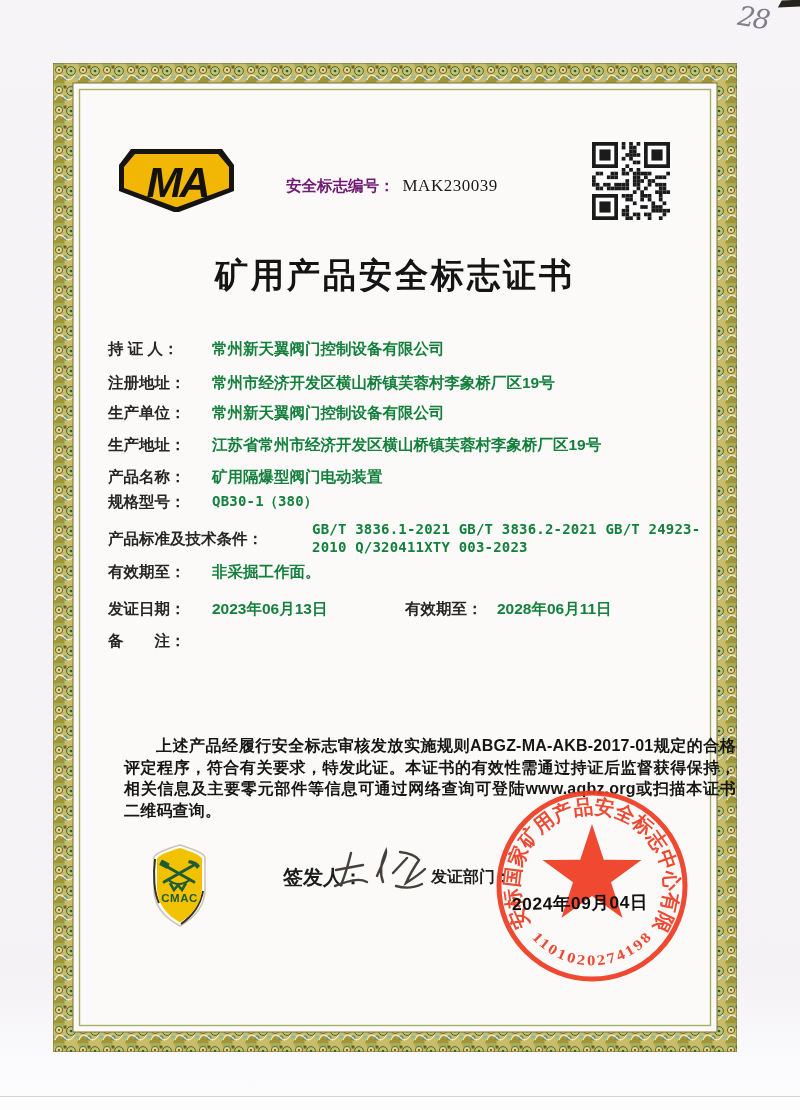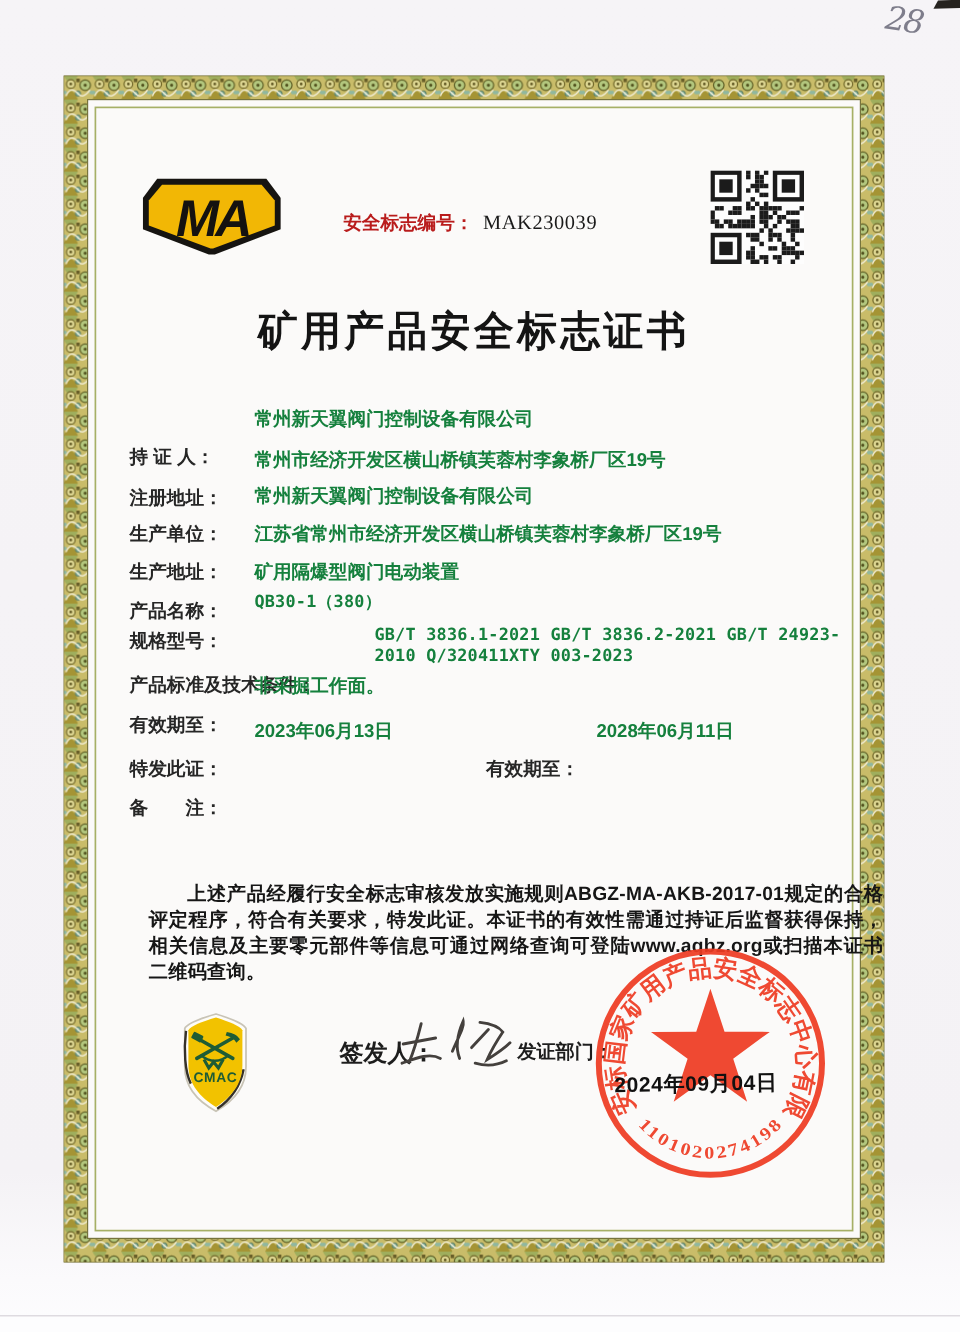--- a/index.html
+++ b/index.html
@@ -12,27 +12,27 @@
   
   #frame{left:53px;top:63px;z-index:1;}
   
   .corner-shadow{left:780px;top:0;width:22px;height:7px;background:#26231f;transform:skewX(-30deg) rotate(-2deg);z-index:5;}
   .page-edge{left:0;top:1096px;width:800px;height:14px;background:#fdfdfe;border-top:1px solid #d6d3d9;z-index:5;}
   .handwritten{left:738px;top:2px;font-family:"DejaVu Serif",serif;font-style:italic;
     font-size:27px;color:#7e7d8b;transform:rotate(9deg);z-index:6;letter-spacing:-2px;}
   
   #ma-badge{left:119px;top:146px;z-index:3;}
   .num-row{left:286px;top:176px;display:flex;align-items:baseline;z-index:3;}
-  .num-label{font-size:15.5px;font-weight:700;color:#b91c1c;}
+  .num-label{font-size:15.5px;font-weight:700;color:#701a75;}
   .num-value{font-family:"Liberation Serif",serif;font-size:17px;margin-left:8px;letter-spacing:.5px;color:#1a1a1a;}
   #qr-code-svg{left:592px;top:142px;z-index:3;background:#fdfdfd;}
   .title{left:53px;top:254px;width:684px;text-align:center;font-size:33px;font-weight:800;
     letter-spacing:3px;color:#141414;z-index:3;transform:scaleY(1.04);}
   
-  .flabel{font-size:15.5px;font-weight:700;color:#262626;z-index:3;white-space:nowrap;margin-top:32px;}
+  .flabel{font-size:15.5px;font-weight:700;color:#262626;z-index:3;white-space:nowrap;}
   .fvalue{font-size:15.5px;font-weight:700;color:#15803d;z-index:3;white-space:nowrap;}
   .fmono{font-family:"DejaVu Sans Mono",monospace;font-size:14px;font-weight:700;letter-spacing:.2px;}
   
   .statement{left:104px;top:735px;width:612px;font-size:16px;font-weight:700;line-height:21.5px;
     text-indent:2em;text-align:justify;color:#161616;z-index:3;letter-spacing:.2px;margin-left:20px;}
   
   #cmac-shield{left:147px;top:841px;z-index:3;}
   .signer-label{left:283px;top:864px;font-size:20px;font-weight:700;z-index:3;}
   #signature{left:330px;top:840px;z-index:4;}
   .dept-label{left:431px;top:867px;font-size:16px;font-weight:700;z-index:3;}
@@ -234,21 +234,21 @@
 <div class="abs flabel" style="left:108px;top:492px">规格型号：</div>
 <div class="abs fvalue fmono" style="left:212px;top:493px">QB30-1（380）</div>
 
 <div class="abs flabel" style="left:108px;top:529px">产品标准及技术条件：</div>
 <div class="abs fvalue fmono" style="left:312px;top:521px">GB/T 3836.1-2021 GB/T 3836.2-2021 GB/T 24923-</div>
 <div class="abs fvalue fmono" style="left:312px;top:539px">2010 Q/320411XTY 003-2023</div>
 
 <div class="abs flabel" style="left:108px;top:562px">有效期至：</div>
 <div class="abs fvalue" style="left:212px;top:562px">非采掘工作面。</div>
 
-<div class="abs flabel" style="left:108px;top:599px">特发此证：</div>
+<div class="abs flabel" style="left:108px;top:599px">发证日期：</div>
 <div class="abs fvalue" style="left:212px;top:599px">2023年06月13日</div>
 <div class="abs flabel" style="left:405px;top:599px">有效期至：</div>
 <div class="abs fvalue" style="left:497px;top:599px">2028年06月11日</div>
 
 <div class="abs flabel" style="left:108px;top:631px">备　　注：</div>
 
 <div class="abs statement">上述产品经履行安全标志审核发放实施规则ABGZ-MA-AKB-2017-01规定的合格评定程序，符合有关要求，特发此证。本证书的有效性需通过持证后监督获得保持，相关信息及主要零元部件等信息可通过网络查询可登陆www.aqbz.org或扫描本证书二维码查询。</div>
 
 <svg id="cmac-shield" class="abs" width="64" height="90" viewBox="0 0 64 90">
   <path d="M33,4 C19,8 9,12 7,16 L7,48 C7,65 18,77 33,85 C47,77 58,65 58,48 L58,16 C56,12 46,8 33,4 Z" fill="#fdfcf8" stroke="#c9c4b6" stroke-width="1.5"></path>

